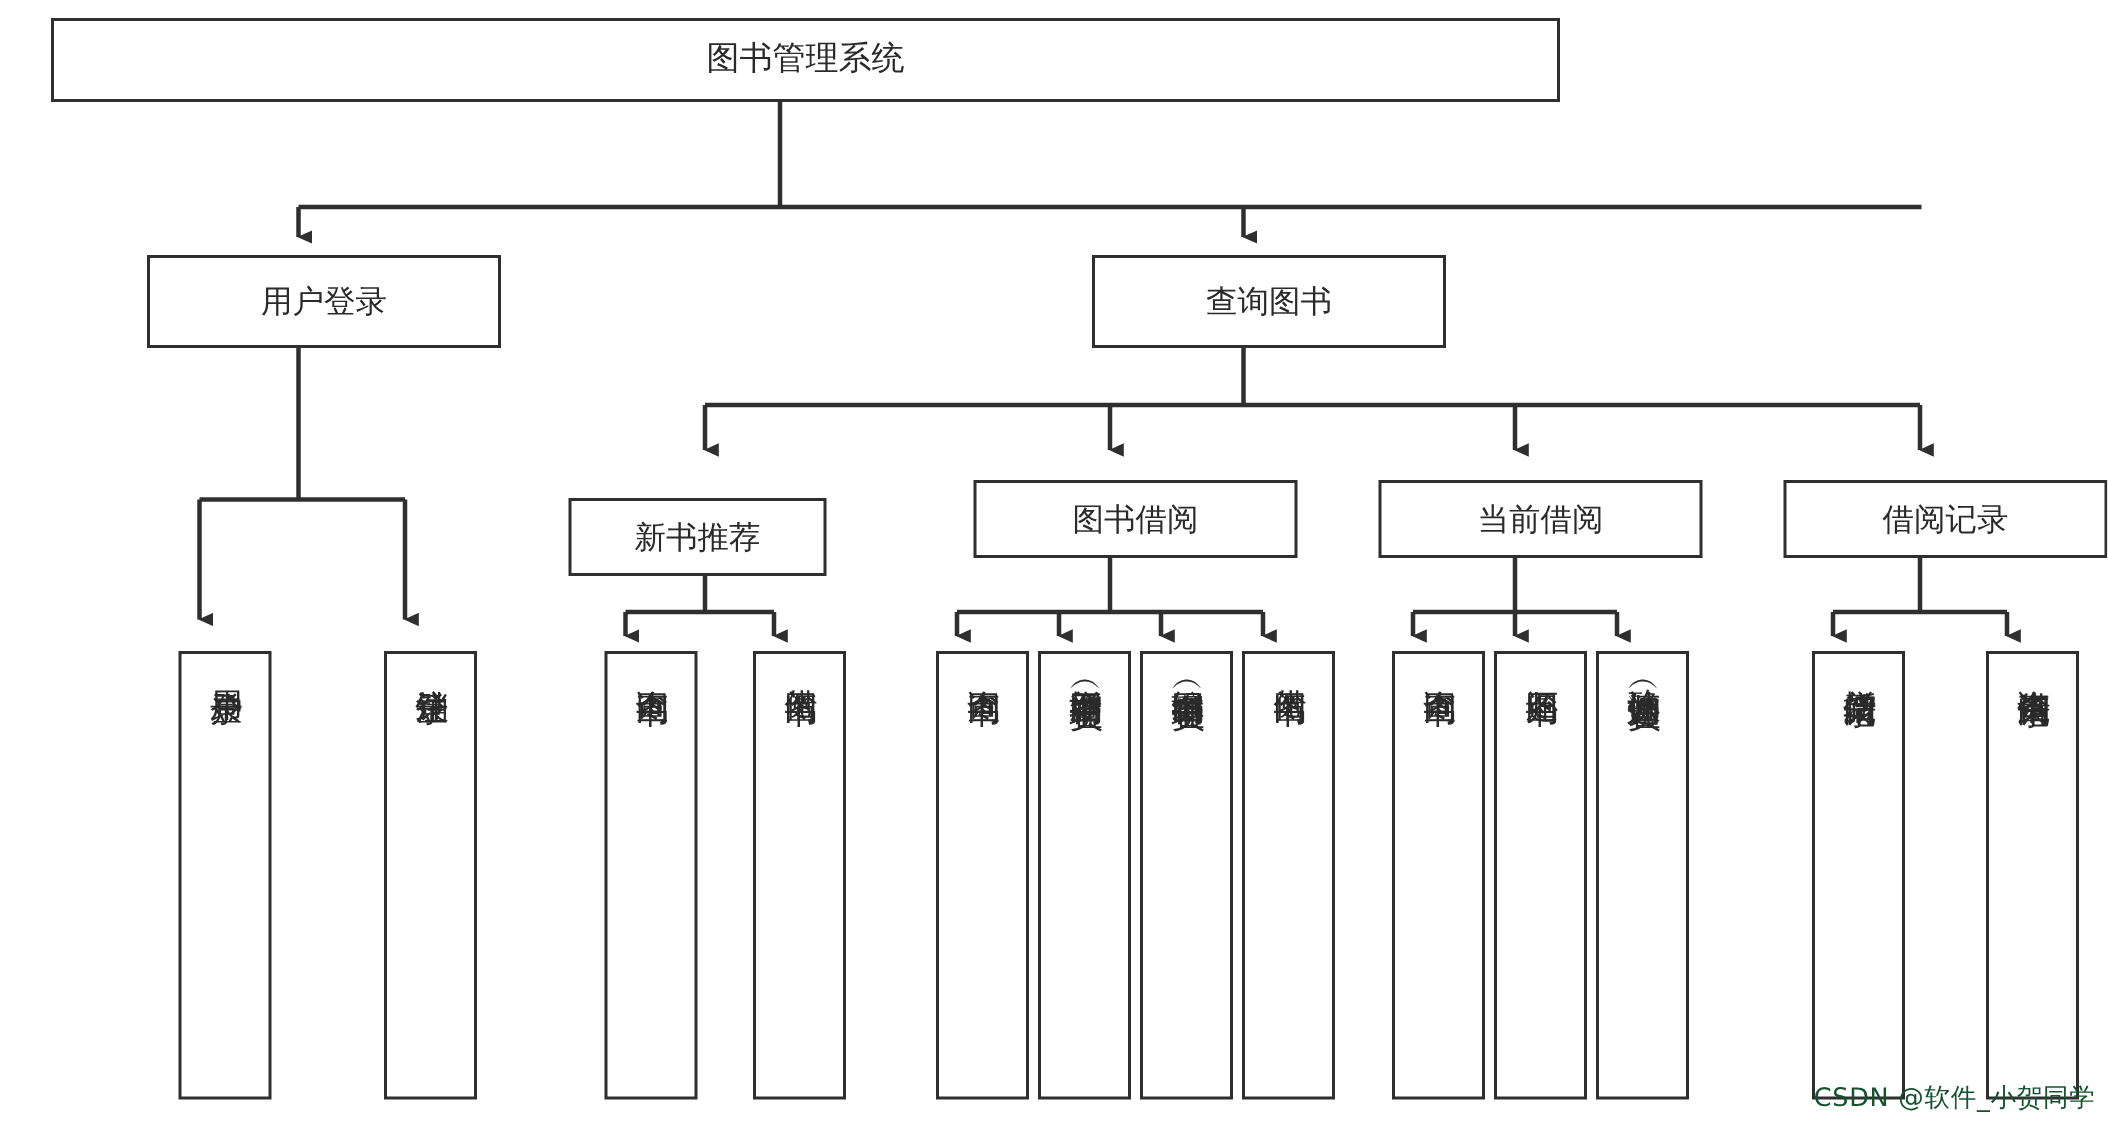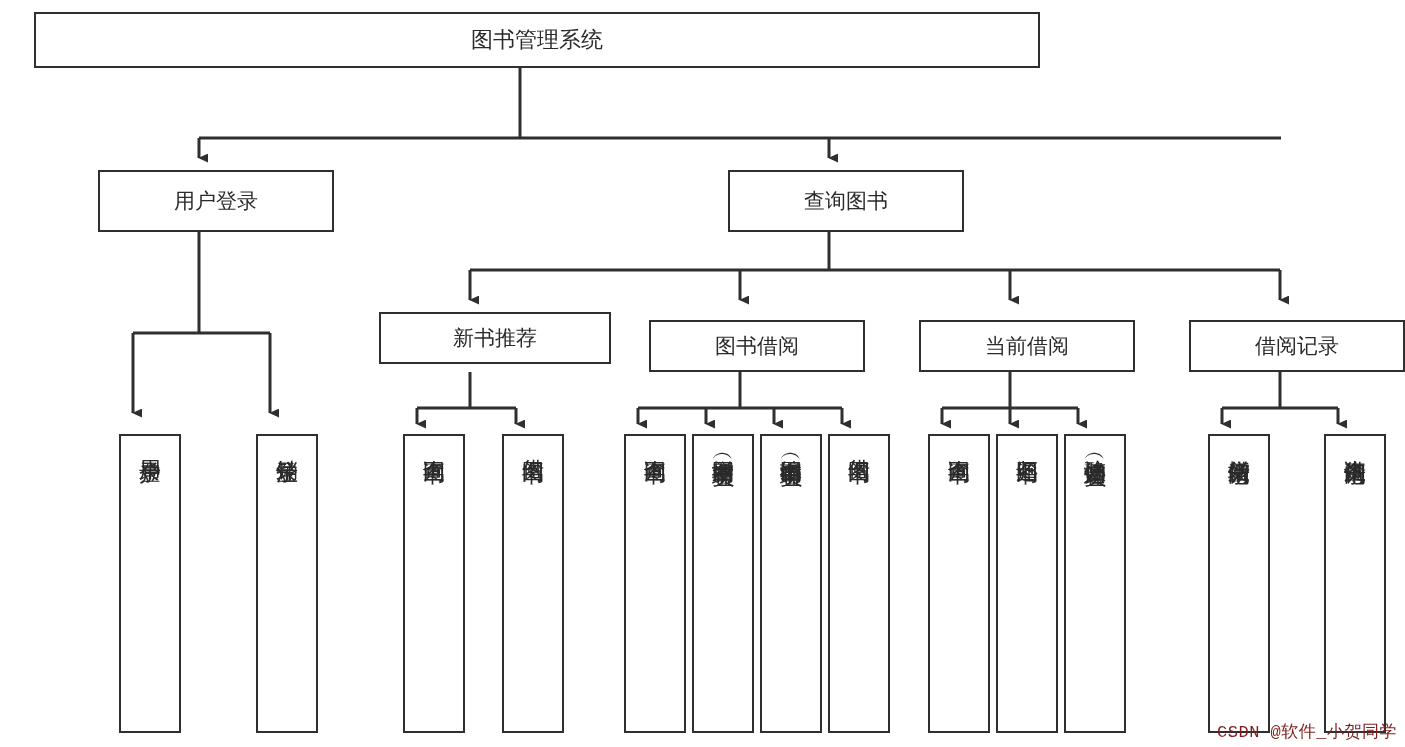--- a/index.html
+++ b/index.html
@@ -55,25 +55,24 @@
     writing-mode: vertical-rl;
     text-orientation: upright;
     letter-spacing: 1px;
     line-height: 1;
   }
   .watermark {
     position: absolute;
     right: 8px;
     bottom: 4px;
     font-size: 17px;
-    color: #7f1d1d;
+    color: #14532d;
     letter-spacing: 0.5px;
     z-index: 3;
     white-space: nowrap;
-    font-family: Liberation Mono, monospace;
   }
 </style>
 </head>
 <body>
 
 <div id="canvas">
 
   <svg id="wires" width="1405" height="747" viewBox="0 0 1405 747">
     <defs>
       <marker id="arw" markerWidth="9" markerHeight="10" refX="4.5" refY="9.2" orient="auto" markerUnits="userSpaceOnUse">
@@ -129,21 +128,21 @@
     <span class="label">图书管理系统</span>
   </div>
 
   <div class="node node-l2" style="left:81px; top:170px; width:236px; height:62px;">
     <span class="label">用户登录</span>
   </div>
   <div class="node node-l2" style="left:711px; top:170px; width:236px; height:62px;">
     <span class="label">查询图书</span>
   </div>
 
-  <div class="node node-l3" style="left:362px; top:312px; width:232px; height:52px;">
+  <div class="node node-l3" style="left:362px; top:332px; width:172px; height:52px;">
     <span class="label">新书推荐</span>
   </div>
   <div class="node node-l3" style="left:632px; top:320px; width:216px; height:52px;">
     <span class="label">图书借阅</span>
   </div>
   <div class="node node-l3" style="left:902px; top:320px; width:216px; height:52px;">
     <span class="label">当前借阅</span>
   </div>
   <div class="node node-l3" style="left:1172px; top:320px; width:216px; height:52px;">
     <span class="label">借阅记录</span>

